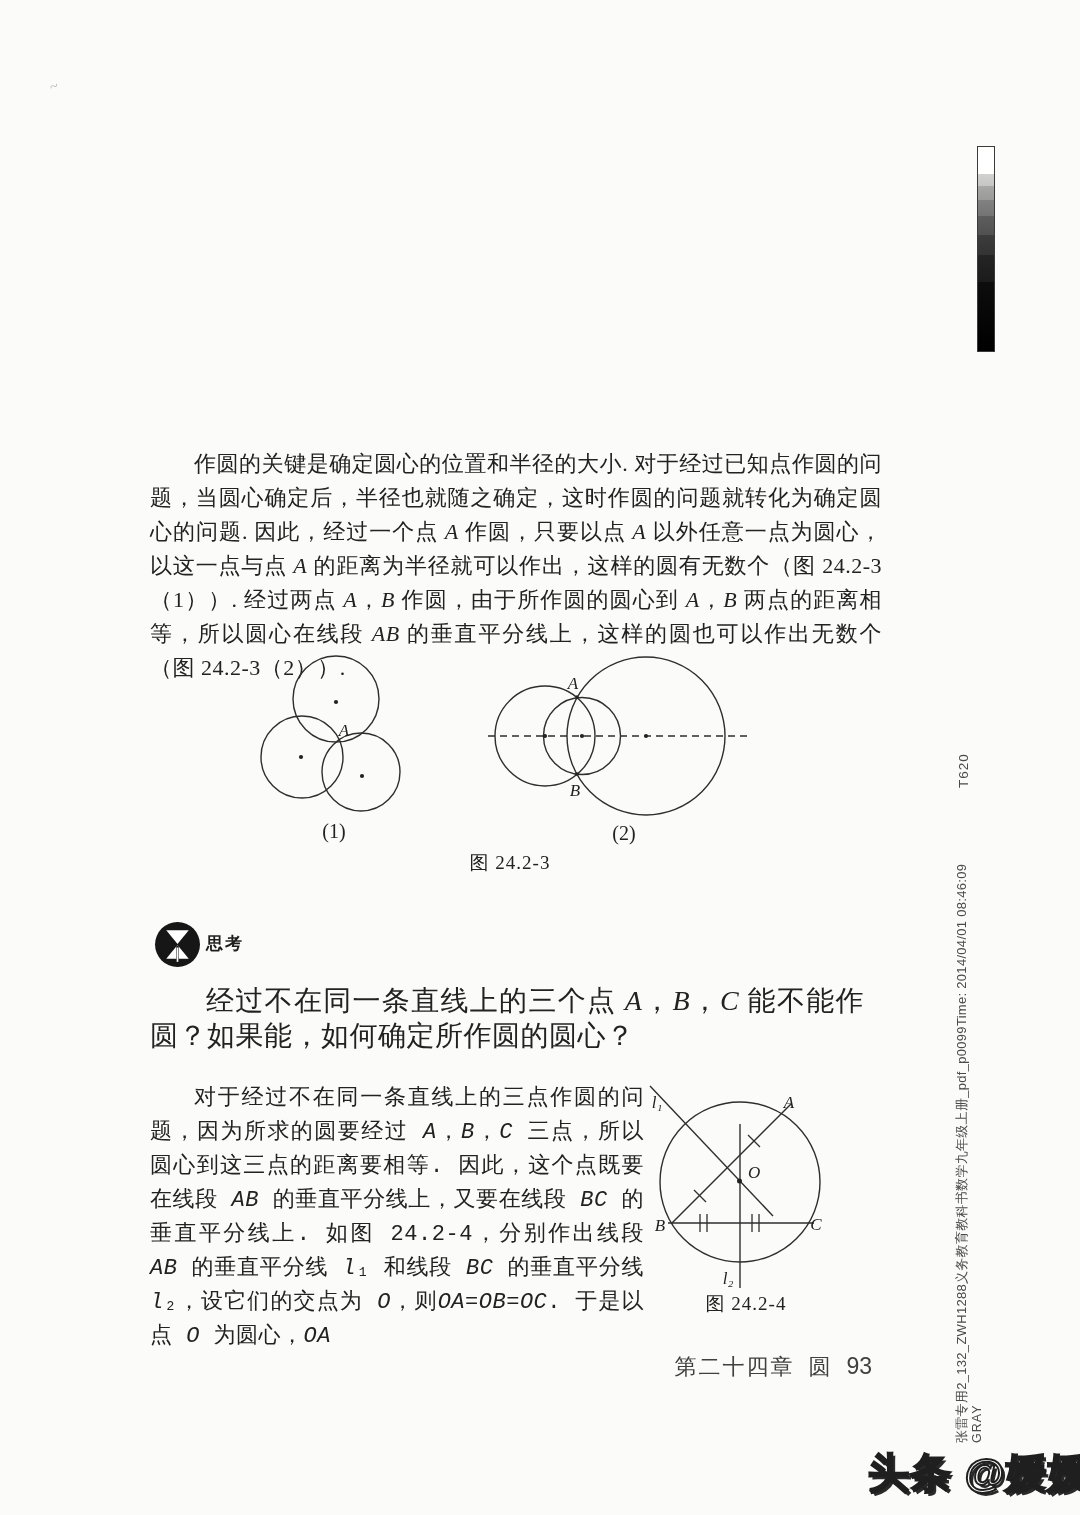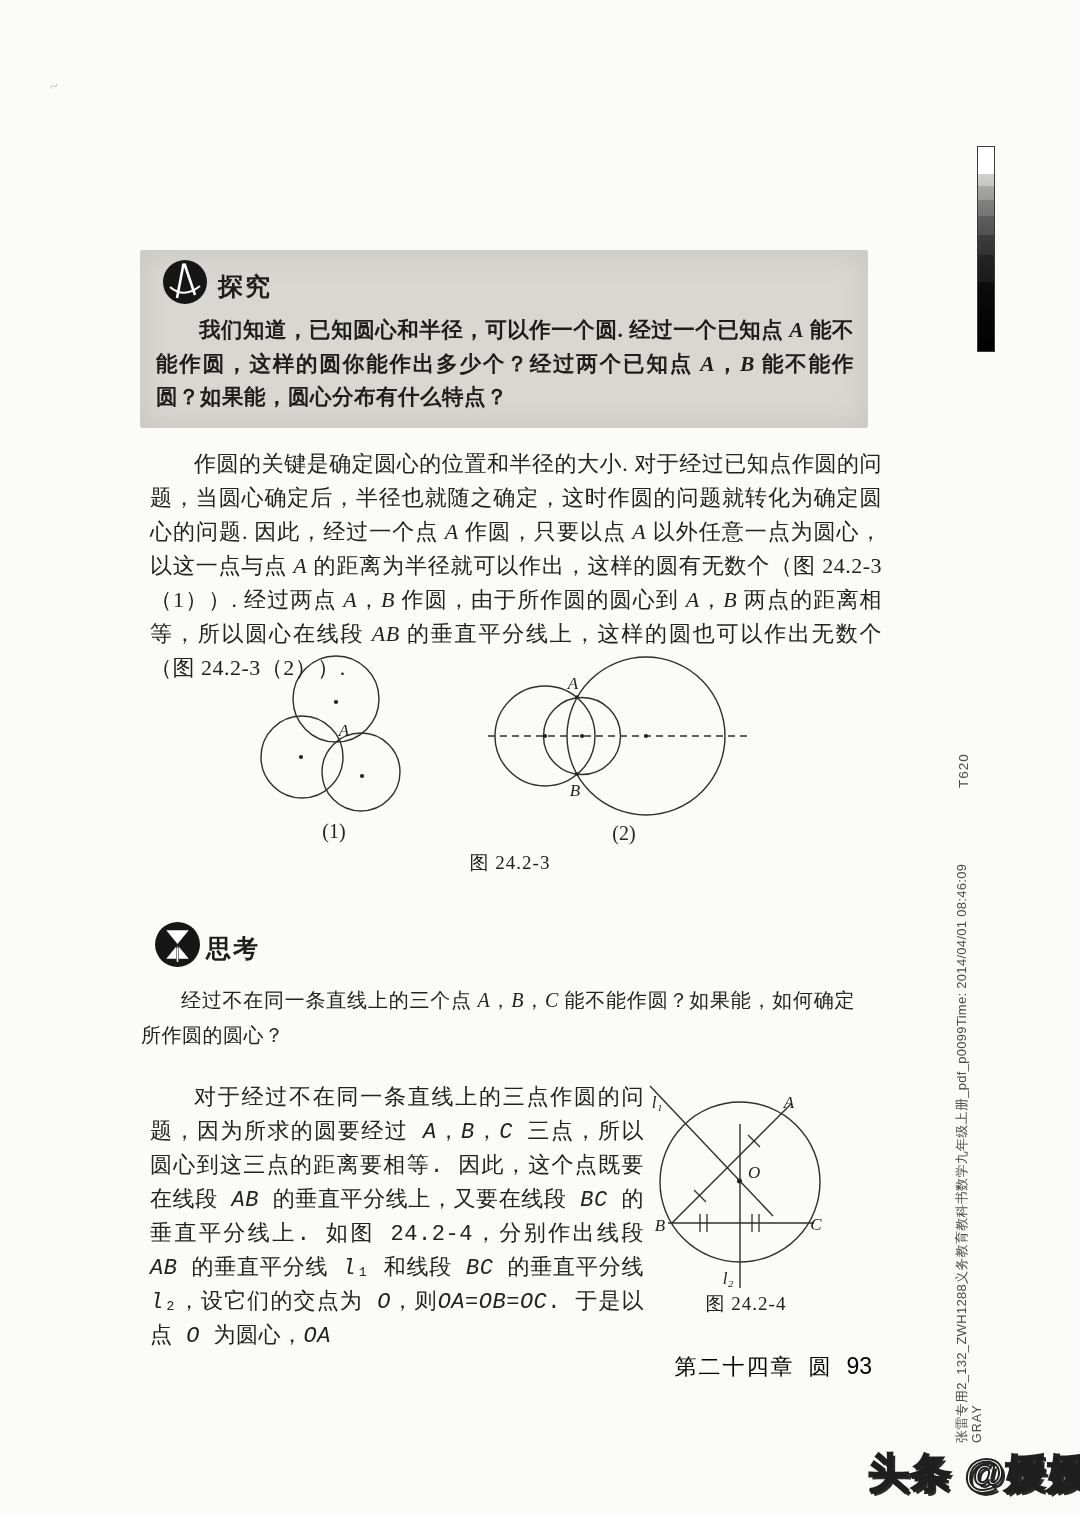--- a/index.html
+++ b/index.html
@@ -42,41 +42,41 @@
     position:absolute; left:16px; right:14px; top:64px;
     font-size:21.5px; line-height:33.5px; font-weight:bold;
     text-indent:2em; text-align:justify; letter-spacing:.5px;
   }
 
   .body-para {
     font-size:22px; line-height:34px; text-indent:2em;
     text-align:justify; letter-spacing:.5px; color:#222;
   }
   #para1 { left:150px; top:447px; width:732px; }
-  #think-text { left:141px; top:983px; width:714px; font-size:20px; line-height:35px; }
+  #think-text { left:150px; top:983px; width:714px; font-size:28px; line-height:35px; }
   #para2 { left:150px; top:1082px; width:494px; line-height:34px;font-family:Liberation Mono, monospace; }
 
   #think-icon { left:154px; top:921px; width:47px; height:47px; }
   #think-title {
-    left:206px; top:932px; font-size:25px; font-weight:bold; letter-spacing:2px;
+    left:206px; top:932px; font-size:17px; font-weight:bold; letter-spacing:2px;
     font-family:"Liberation Sans", sans-serif;
   }
 
   
   svg text { font-family:"Liberation Serif", serif; fill:#222; }
   svg .math { font-style:italic; font-size:17px; }
   svg .figlabel { font-size:20px; }
   svg .figcaption { font-size:19px; letter-spacing:1px; }
   #figure-243 { left:240px; top:648px; }
   #figure-244 { left:638px; top:1072px; }
 
   
   #footer {
     left:560px; top:1352px; width:312px; text-align:right;
-    font-size:22px; letter-spacing:2px; color:#000000;
+    font-size:22px; letter-spacing:2px; color:#404040;
   }
   #footer .pagenum { font-size:23px; letter-spacing:0; margin-left:14px; font-family:"Liberation Sans", sans-serif; }
   #footer .subject { margin-left:14px; }
 
   
   .vtext {
     transform:rotate(-90deg); transform-origin:0 0;
     font-family:"Liberation Sans", sans-serif;
     color:#4a4a4a; white-space:nowrap;
   }
@@ -96,31 +96,20 @@
 </style>
 </head>
 <body>
 
 <div id="page">
 
   <div id="speck" class="abs">~</div>
 
   <div id="calib-strip" class="abs"></div>
 
-  <div id="explore-box" class="abs">
-    <svg class="box-icon" viewBox="0 0 46 46">
-      <circle cx="23" cy="23" r="22" fill="#161616"></circle>
-      <path d="M21.5 5 L15 39" stroke="#fff" stroke-width="2.6" fill="none"></path>
-      <path d="M22.5 5 L33 36" stroke="#fff" stroke-width="2.6" fill="none"></path>
-      <path d="M8 28 Q 22 40 38 27" stroke="#fff" stroke-width="2" fill="none"></path>
-      <circle cx="22" cy="6.5" r="2.3" fill="#fff"></circle>
-    </svg>
-    <div class="box-title">探究</div>
-    <div class="box-text">我们知道，已知圆心和半径，可以作一个圆. 经过一个已知点 <i>A</i> 能不能作圆，这样的圆你能作出多少个？经过两个已知点 <i>A</i>，<i>B</i> 能不能作圆？如果能，圆心分布有什么特点？</div>
-  </div>
 
   <div id="para1" class="abs body-para">作圆的关键是确定圆心的位置和半径的大小. 对于经过已知点作圆的问题，当圆心确定后，半径也就随之确定，这时作圆的问题就转化为确定圆心的问题. 因此，经过一个点 <i>A</i> 作圆，只要以点 <i>A</i> 以外任意一点为圆心，以这一点与点 <i>A</i> 的距离为半径就可以作出，这样的圆有无数个（图 24.2-3（1））. 经过两点 <i>A</i>，<i>B</i> 作圆，由于所作圆的圆心到 <i>A</i>，<i>B</i> 两点的距离相等，所以圆心在线段 <i>AB</i> 的垂直平分线上，这样的圆也可以作出无数个（图 24.2-3（2））.</div>
 
   <svg id="figure-243" class="abs" width="580" height="240" viewBox="240 648 580 240">
     <g stroke="#2e2e2e" stroke-width="1.4" fill="none">
       <circle cx="336" cy="699" r="43"></circle>
       <circle cx="302" cy="757" r="41"></circle>
       <circle cx="361" cy="772" r="39"></circle>
     </g>
     <g fill="#222">

